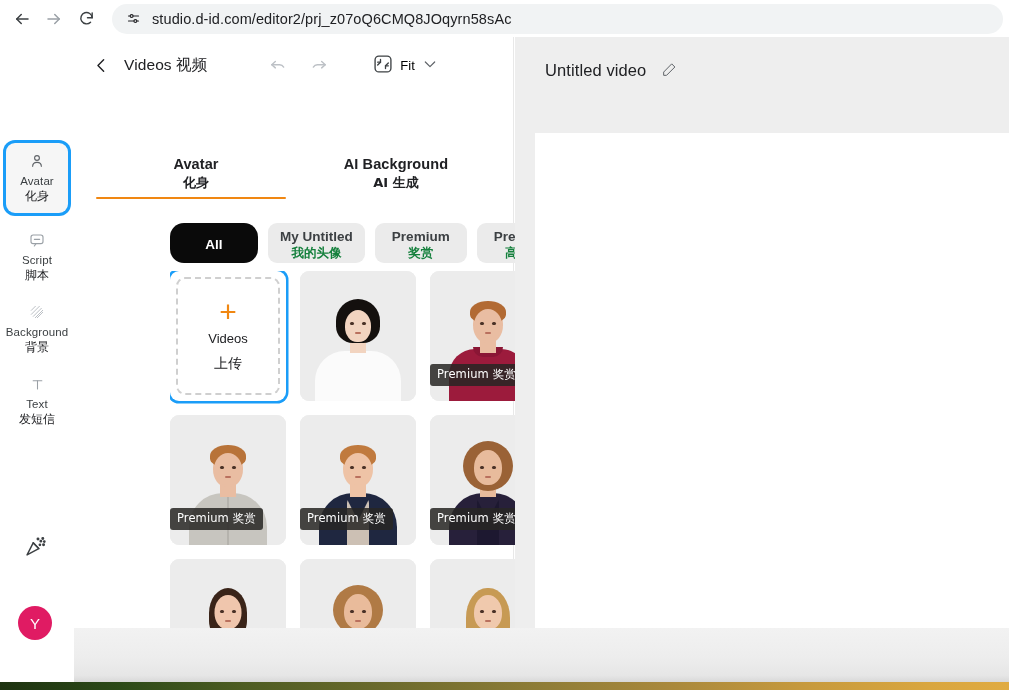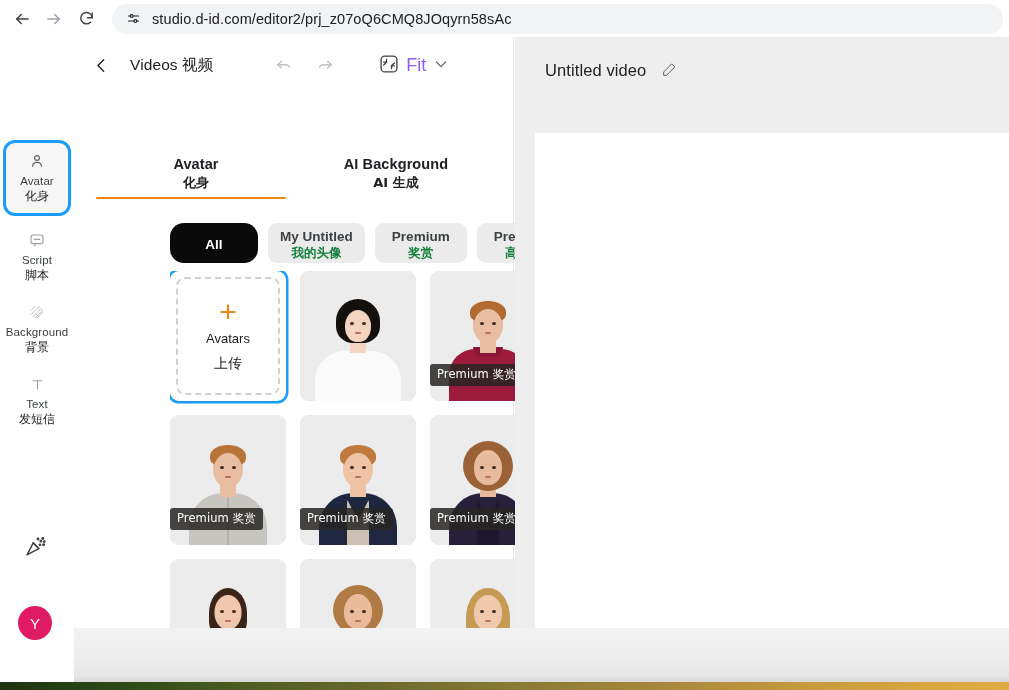--- a/index.html
+++ b/index.html
@@ -117,33 +117,33 @@
     width: 440px; height: 57px;
     display: flex; align-items: center;
     padding-left: 14px;
   }
   .back-chevron {
     width: 26px; height: 26px;
     display: flex; align-items: center; justify-content: center;
   }
   .videos-title {
     font-size: 15.5px; color: #202124;
-    margin-left: 16px; white-space: nowrap;
+    margin-left: 10px; white-space: nowrap;
     letter-spacing: .1px;
   }
   .hist-btn {
     width: 26px; height: 26px;
     display: flex; align-items: center; justify-content: center;
   }
   .hist-group { display: flex; gap: 14px; margin-left: 58px; }
   .fit-group {
     display: flex; align-items: center; gap: 7px;
     margin-left: 42px;
   }
-  .fit-label { font-size: 18px; color: #8b5cf6; }
+  .fit-label { font-size: 13px; color: #000000; }
 
   
   .tabs {
     position: absolute; left: 22px; top: 118px;
     width: 400px;
     display: flex;
   }
   .tab {
     flex: 1 1 0;
     text-align: center;
@@ -484,21 +484,21 @@
         <span class="chip-zh">高级+</span>
       </div>
     </div>
 
     <div class="grid-wrap">
       <div class="grid" id="avatar-grid">
 
         <div class="card upload">
           <div class="upload-inner">
             <div class="upload-plus">+</div>
-            <div class="upload-en">Avatars</div>
+            <div class="upload-en">Videos</div>
             <div class="upload-zh">上传</div>
           </div>
         </div>
 
       <div class="card">
             <div class="person">
               <div class="p-bg"></div>
               <div class="p-body" style="top:80px;width:86px;height:58px;background:#fbfbfb;border-radius:30px 30px 0 0;"></div>
               <div class="p-neck" style="top:64px;width:16px;height:18px;background:#f2d4c0;"></div>
               <div class="p-head" style="top:34px;width:30px;height:38px;background:#f2d4c0;"></div>

